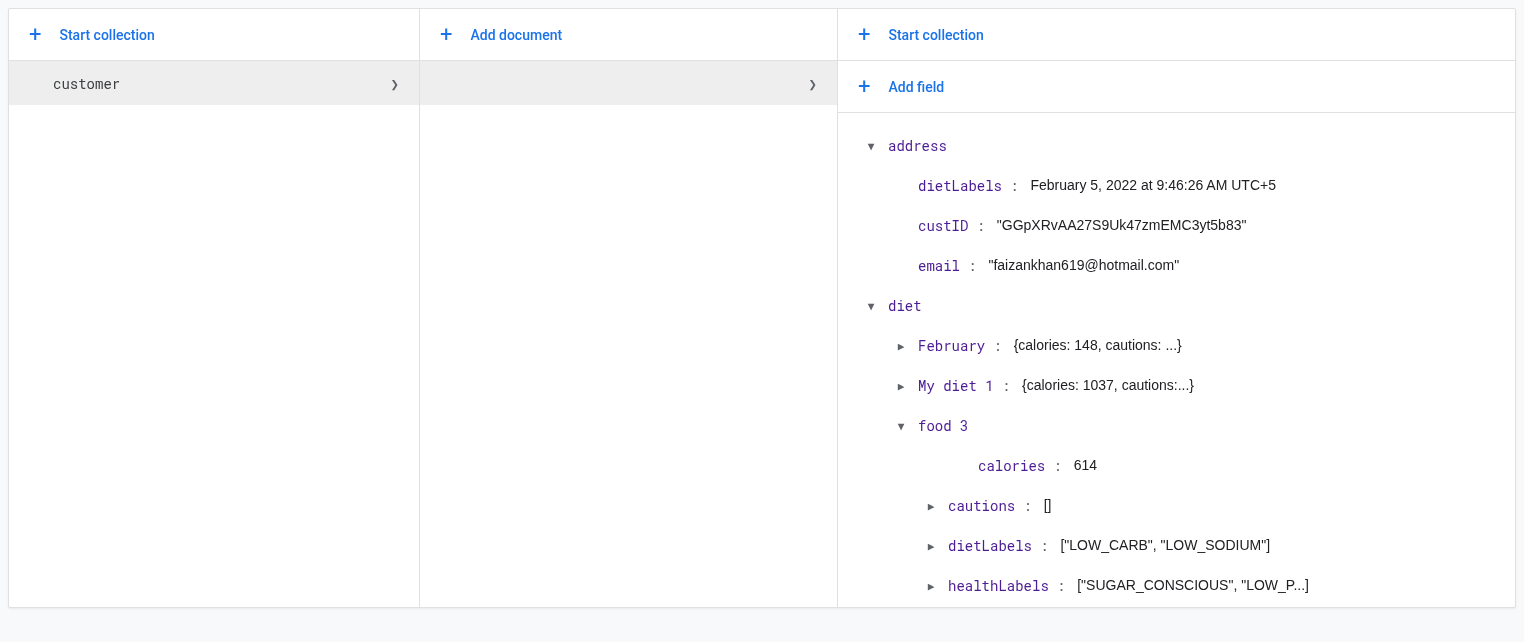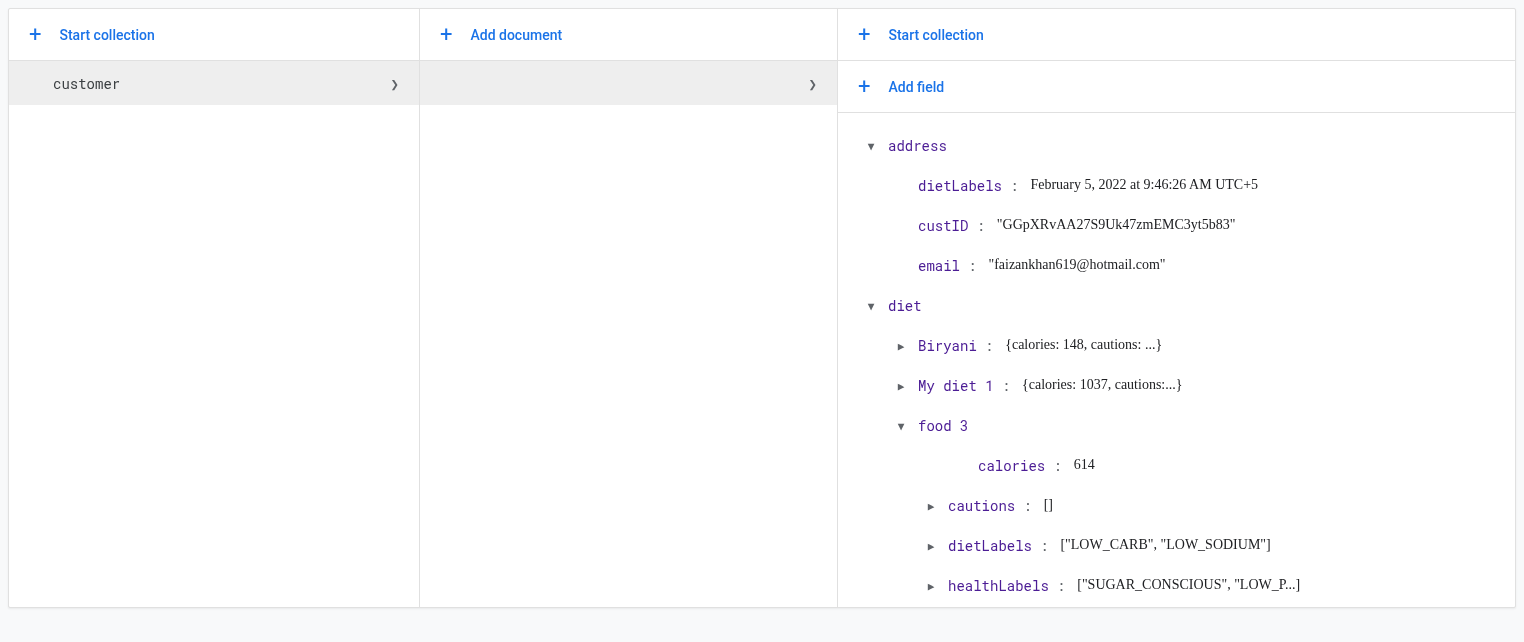--- a/index.html
+++ b/index.html
@@ -89,21 +89,21 @@
   .field-line .tri {
     width: 18px;
     text-align: center;
     color: #5f6368;
     font-size: 11px;
     cursor: pointer;
     user-select: none;
   }
   .field-line .key   { color: #4c1d95; }
   .field-line .colon { color: #5f6368; margin-right: 4px; }
-  .field-line .val   { color: #202124; font-family: Liberation Serif, serif; }
+  .field-line .val   { color: #202124; font-family: Liberation Sans, sans-serif; }
 
   
   .lvl0 { padding-left: 24px; }
   .lvl1 { padding-left: 54px; }
   .lvl2 { padding-left: 84px; }
   .lvl3 { padding-left: 114px; }
 
   
   .fields-body::-webkit-scrollbar { width: 16px; height: 16px; }
   .fields-body::-webkit-scrollbar-track { background: #f1f1f1; }
@@ -176,21 +176,21 @@
           <span class="val">"faizankhan619@hotmail.com"</span>
         </div>
 
         <div class="field-line lvl0">
           <span class="tri">▼</span>
           <span class="key">diet</span>
         </div>
 
         <div class="field-line lvl1">
           <span class="tri">▶</span>
-          <span class="key">Biryani </span>
+          <span class="key">February </span>
             <span class="colon">:</span>
           <span class="val">{calories: 148, cautions: ...}</span>
         </div>
 
         <div class="field-line lvl1">
           <span class="tri">▶</span>
           <span class="key">My diet 1</span>
             <span class="colon">:</span>
           <span class="val">{calories: 1037, cautions:...}</span>
         </div>

